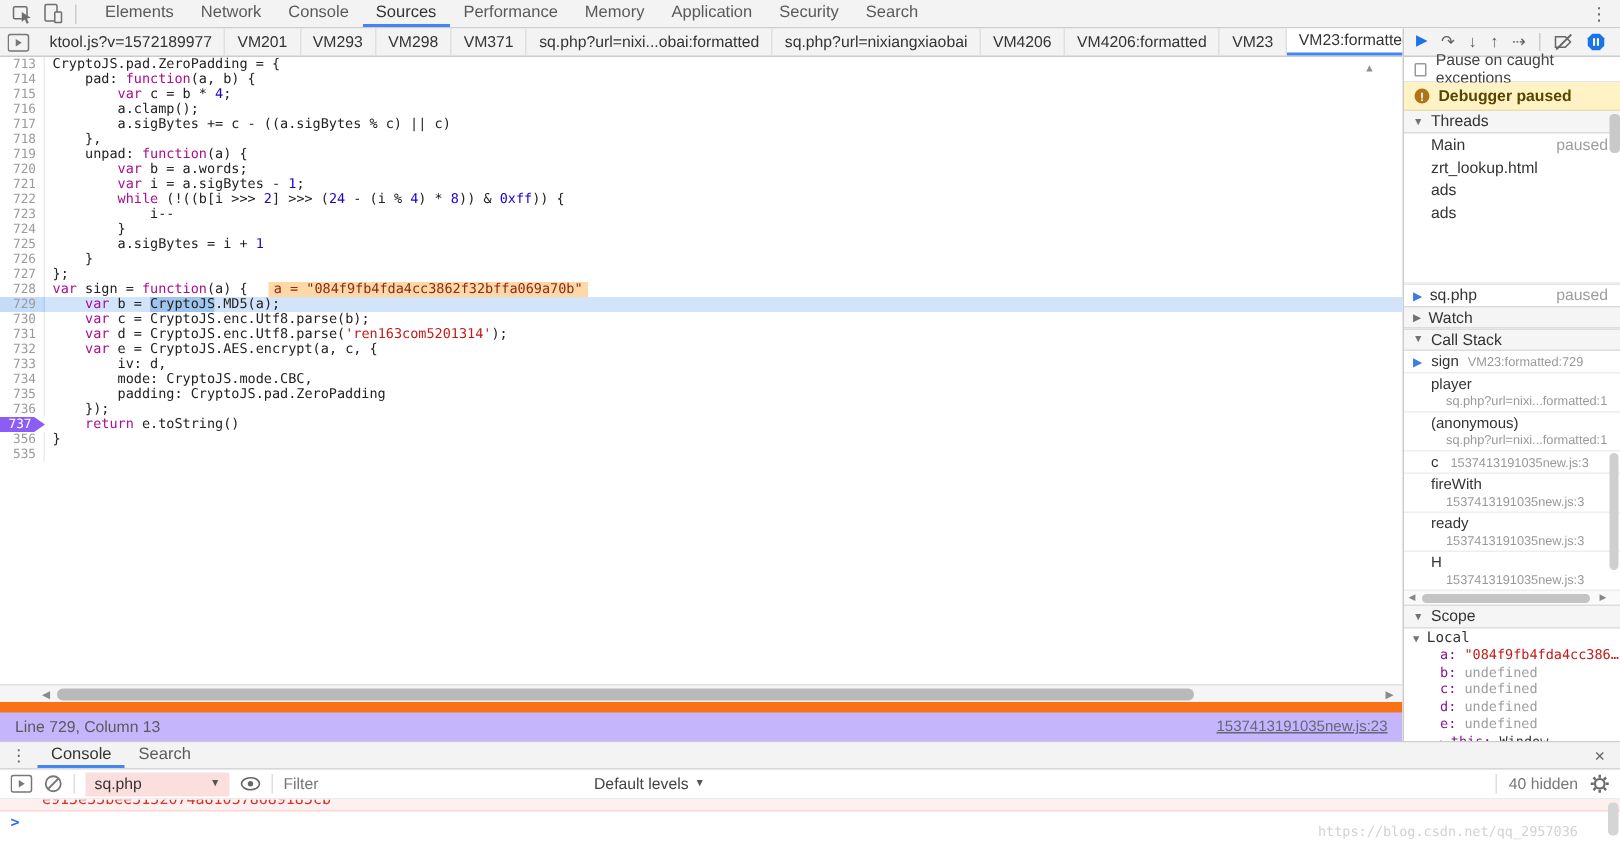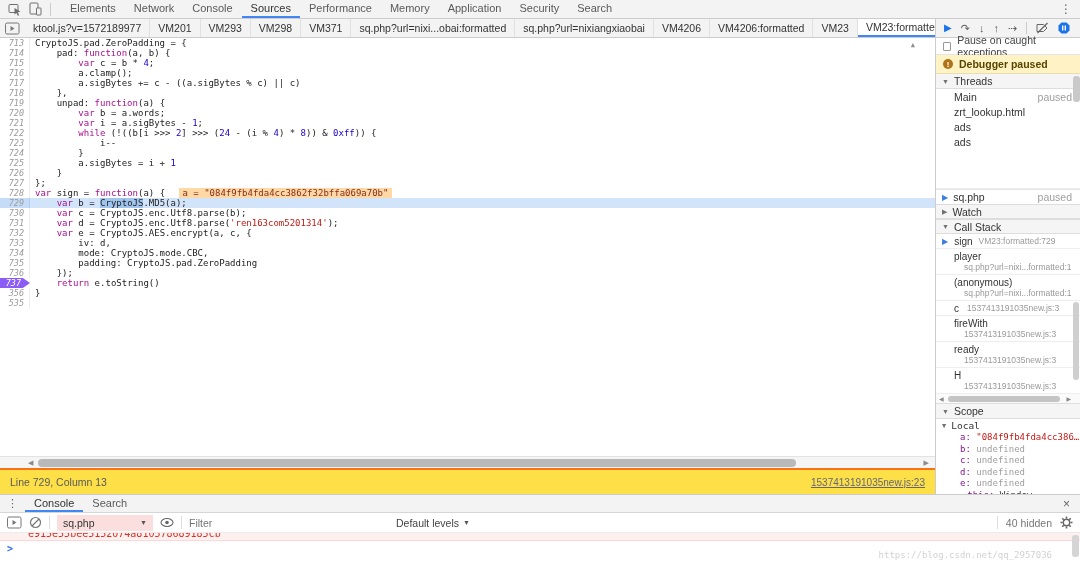--- a/index.html
+++ b/index.html
@@ -33,40 +33,40 @@
   .ftab.active { background:#fff; border-bottom:2px solid #4285f4; }
   .ftab .close { margin-left:5px; color:#777; font-size:11px; }
   .ft-overflow { display:flex; align-items:center; padding:0 6px; color:#555; font-size:11px; }
   .ft-right-toggle { margin-left:auto; display:flex; align-items:center; padding:0 6px; }
 
   
   .code-area { height:418px; position:relative; overflow:hidden; background:#fff; }
   .code-line { display:flex; height:10px; line-height:10px; font-size:9px; white-space:pre; }
   .code-line.current { background:#d2e4fa; }
   .gutter { flex:0 0 30px; text-align:right; padding-right:5px; color:#9a9a9a;
-    border-right:1px solid #ededed; font-size:8.5px;font-style:italic; }
+    border-right:1px solid #ededed; font-size:8.5px; }
   .code-line.current .gutter { background:#c5dcf8; border-right-color:#aecdf2; }
   .gutter.bp { background:#8b5cf6; color:#fff; border-right:none;
     clip-path:polygon(0 0,76% 0,100% 50%,76% 100%,0 100%); padding-right:9px; }
   .code-text { padding-left:5px; color:#222; }
   .tk-k { color:#aa0d91; } .tk-n { color:#1c00cf; } .tk-s { color:#c41a16; }
   .tk-hl { background:#9fc4ed; }
   .inline-widget { background:#fed9a6; color:#8a2a19; padding:0 4px; margin-left:8px; }
   .ed-vscroll { position:absolute; top:3px; right:20px; color:#909090; font-size:7px; }
 
   
   .hscrollbar { height:12px; background:#f5f5f5; border-top:1px solid #e3e3e3;
     position:relative; display:flex; align-items:center; }
   .hs-left { position:absolute; left:28px; color:#8a8a8a; font-size:7px; }
   .hs-right { position:absolute; right:6px; color:#8a8a8a; font-size:7px; }
   .hs-thumb { position:absolute; left:38px; width:758px; top:2px; height:8px;
     background:#b9b9b9; border-radius:4px; }
 
   
-  .statusbar { height:26px; background:#fde047; border-top:2px solid #f97316;
+  .statusbar { height:26px; background:#c4b5fd; border-top:7px solid #f97316;
     display:flex; align-items:center; font-size:10.5px; color:#5a5a5a; padding:0 10px; }
   .status-link { margin-left:auto; color:#667; text-decoration:underline; font-size:10px; }
 
   
   .dbg-toolbar { height:19px; border-bottom:1px solid #ccc; background:#f3f3f3;
     display:flex; align-items:center; gap:9px; padding:0 8px; }
   .dbg-toolbar .sep { width:1px; height:12px; background:#ccc; }
   .ico-resume { color:#1a73e8; font-size:10px; line-height:10px; }
   .ico-step { color:#616161; font-size:11px; line-height:11px; }
   .row-caught { height:17px; display:flex; align-items:center; gap:6px; padding:0 7px;

